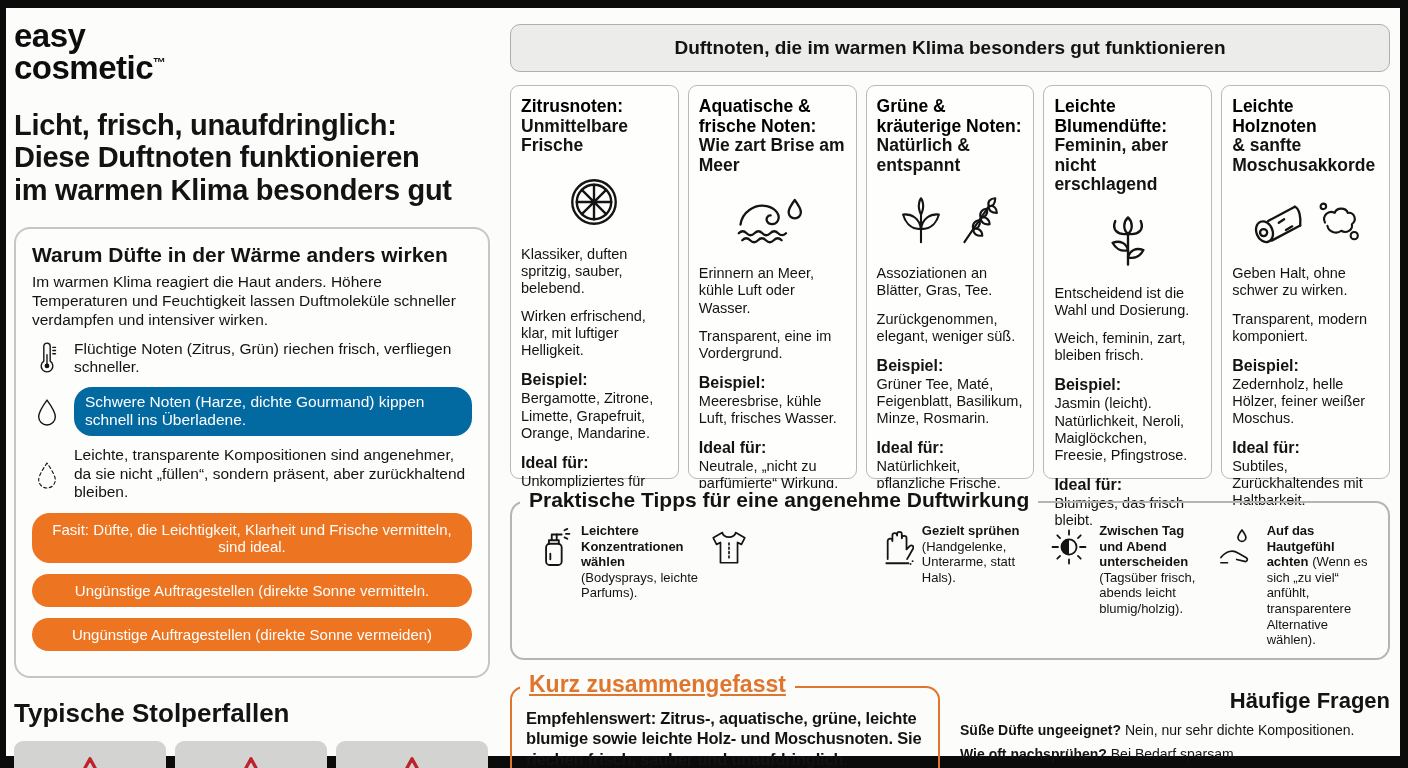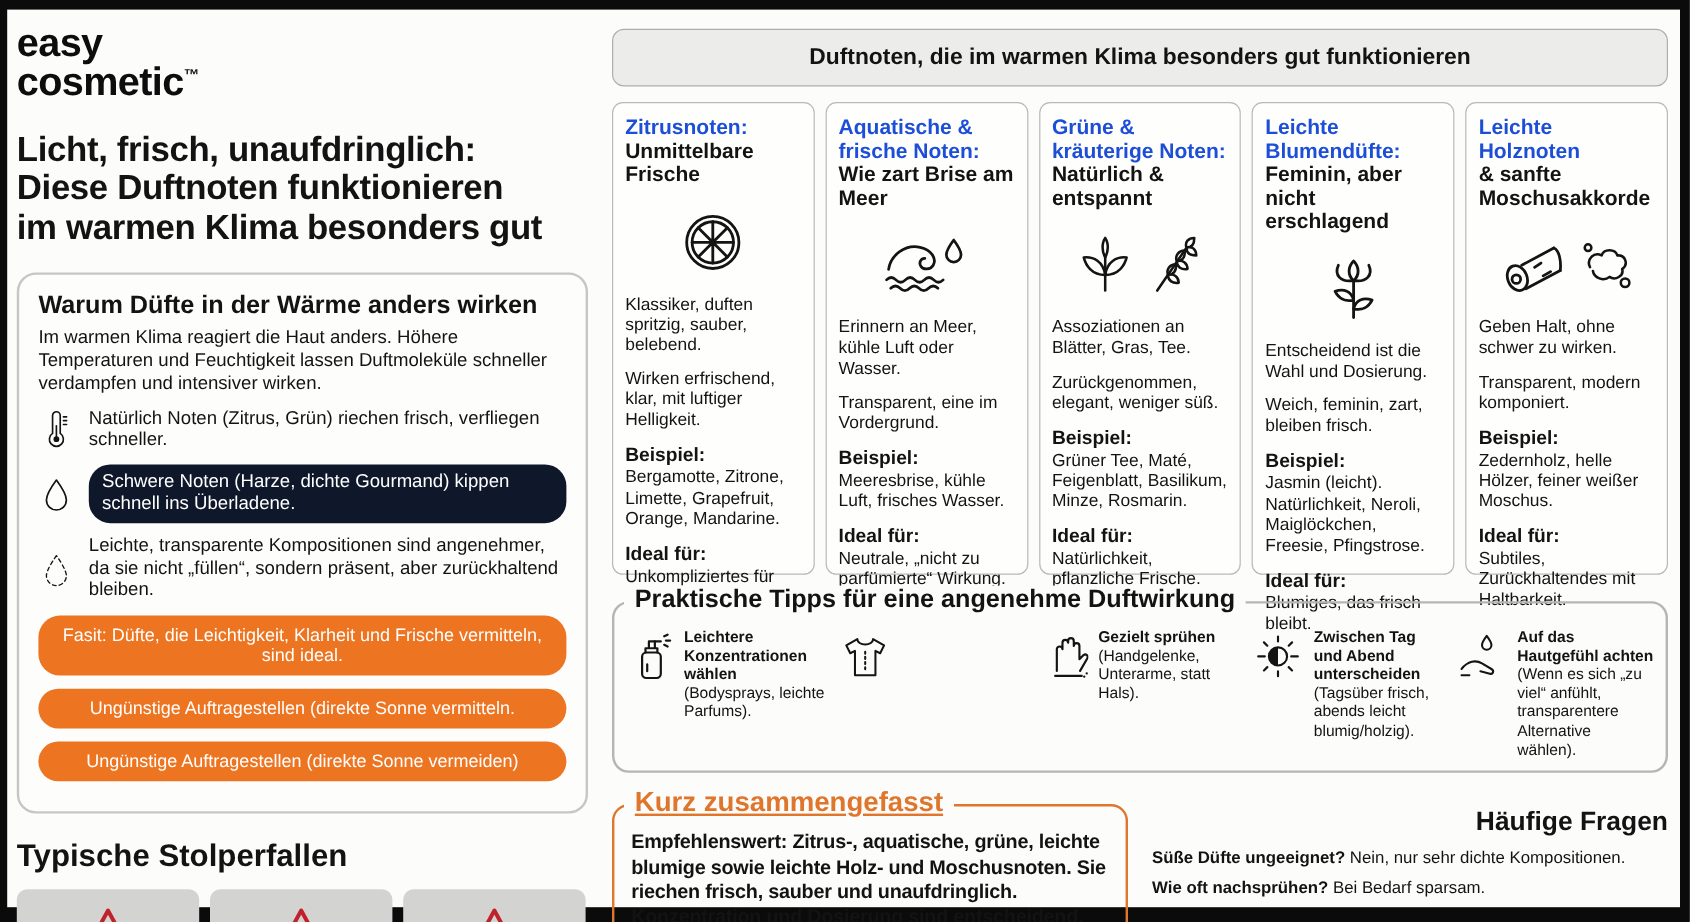--- a/index.html
+++ b/index.html
@@ -11,39 +11,39 @@
   .logo{font-weight:800;font-size:33px;line-height:.98;letter-spacing:-.5px;color:#0d0d0d;}
   .logo .tm{font-size:13px;vertical-align:super;font-weight:700;}
   h1.headline{margin:24px 0 0 0;font-size:29px;line-height:1.13;font-weight:800;letter-spacing:-.3px;}
   h1.headline span{display:block;}
   .why-box{margin-top:20px;border:2px solid #c6c6c4;border-radius:16px;padding:12px 16px 14px 16px;width:440px;background:#fdfdfc;}
   .why-box h2{margin:2px 0 6px 0;font-size:21px;font-weight:800;}
   .why-intro{font-size:15.5px;line-height:1.22;margin:0 0 10px 0;}
   .point{display:flex;align-items:center;gap:12px;margin:10px 0;}
   .picon{flex:none;width:30px;display:flex;justify-content:center;}
   .ptext{font-size:15.5px;line-height:1.2;}
-  .pill{background:#0f172a;color:#fff;border-radius:18px;padding:6px 11px;}
+  .pill{background:#0369a1;color:#fff;border-radius:18px;padding:6px 11px;}
   .banner{background:#ed7420;color:#fff;border-radius:18px;padding:8px 10px;text-align:center;font-size:15px;margin:11px 0;}
   .pitfalls-title{font-size:26px;font-weight:800;margin:20px 0 12px 0;}
   .pitfall-row{display:flex;gap:9px;}
   .pitfall-card{width:152px;background:#d3d3d2;border-radius:9px;padding:14px 8px 12px 8px;text-align:center;box-sizing:border-box;}
   .pitfall-card .wicon{display:block;margin:0 auto 6px auto;}
   
   .col-right{flex:1;padding:16px 10px 0 14px;}
   .notes-header{background:#ececea;border:1.5px solid #aeaeac;border-radius:10px;height:46px;display:flex;align-items:center;justify-content:center;font-size:19px;font-weight:800;}
   .cards-row{display:flex;gap:9px;margin-top:13px;}
   .note-card{flex:1;background:#fefefd;border:1.5px solid #b9b9b7;border-radius:9px;padding:11px 10px;box-sizing:border-box;height:394px;}
   .ctitle{font-size:17.5px;font-weight:800;line-height:1.12;}
-  .ctitle .orange{display:block;color:#1d4ed8;}
+  .ctitle .orange{display:block;color:#000000;}
   .ctitle .dark{display:block;color:#131313;}
   .cicon{height:64px;display:flex;align-items:center;justify-content:center;gap:6px;margin:14px 0 12px 0;}
   .cpara{font-size:14.5px;line-height:1.18;margin:0 0 11px 0;}
   .clabel{font-size:16px;font-weight:800;margin:12px 0 1px 0;}
   .cexample,.cideal{font-size:14.5px;line-height:1.18;margin:0;}
-  .tips-box{position:relative;border:2px solid #b5b5b3;border-radius:14px;margin-top:22px;padding:20px 10px 10px 16px;}
+  .tips-box{position:relative;border:2px solid #b5b5b3;border-radius:14px;margin-top:22px;padding:20px 10px 10px 27px;}
   .tips-title{position:absolute;top:-15px;left:8px;background:#fcfcfb;padding:0 9px;font-size:21px;font-weight:800;white-space:nowrap;}
   .tips-row{display:flex;gap:8px;}
   .tip{flex:1;display:flex;gap:8px;align-items:flex-start;}
   .tip .ticon{flex:none;margin-top:2px;}
   .tip .ttext{font-size:13px;line-height:1.2;}
   .bottom-row{display:flex;gap:20px;margin-top:26px;}
   .summary-box{position:relative;width:430px;flex:none;border:2.5px solid #e0752c;border-radius:14px;padding:18px 14px 10px 14px;box-sizing:border-box;}
   .summary-title{position:absolute;top:-17px;left:8px;background:#fcfcfb;padding:0 9px;color:#e0752c;font-size:23px;font-weight:800;white-space:nowrap;text-decoration:underline;}
   .summary-text{margin:2px 0 0 0;font-size:16.5px;line-height:1.25;font-weight:700;letter-spacing:-.2px;}
   .faq{flex:1;padding-top:2px;}
@@ -81,21 +81,21 @@
 
         <div class="point">
           <span class="picon">
             <svg width="22" height="34" viewBox="0 0 40 64">
               <path class="stroke-thin" d="M14 10a6 6 0 0 1 12 0v28a11 11 0 1 1-12 0z"></path>
               <circle class="fill-dark" cx="20" cy="47" r="4.5"></circle>
               <path class="stroke-thin" d="M20 44V26"></path>
               <path class="stroke-thin" d="M31 12h5M31 18h5M31 24h5"></path>
             </svg>
           </span>
-          <span class="ptext">Natürlich Noten (Zitrus, Grün) riechen frisch, verfliegen schneller.</span>
+          <span class="ptext">Flüchtige Noten (Zitrus, Grün) riechen frisch, verfliegen schneller.</span>
         </div>
 
         <div class="point">
           <span class="picon">
             <svg width="28" height="32" viewBox="0 0 64 64">
               <path class="stroke" d="M32 7C32 7 13 33 13 45a19 19 0 0 0 38 0C51 33 32 7 32 7Z"></path>
             </svg>
           </span>
           <span class="ptext pill">Schwere Noten (Harze, dichte Gourmand) kippen schnell ins Überladene.</span>
         </div>

